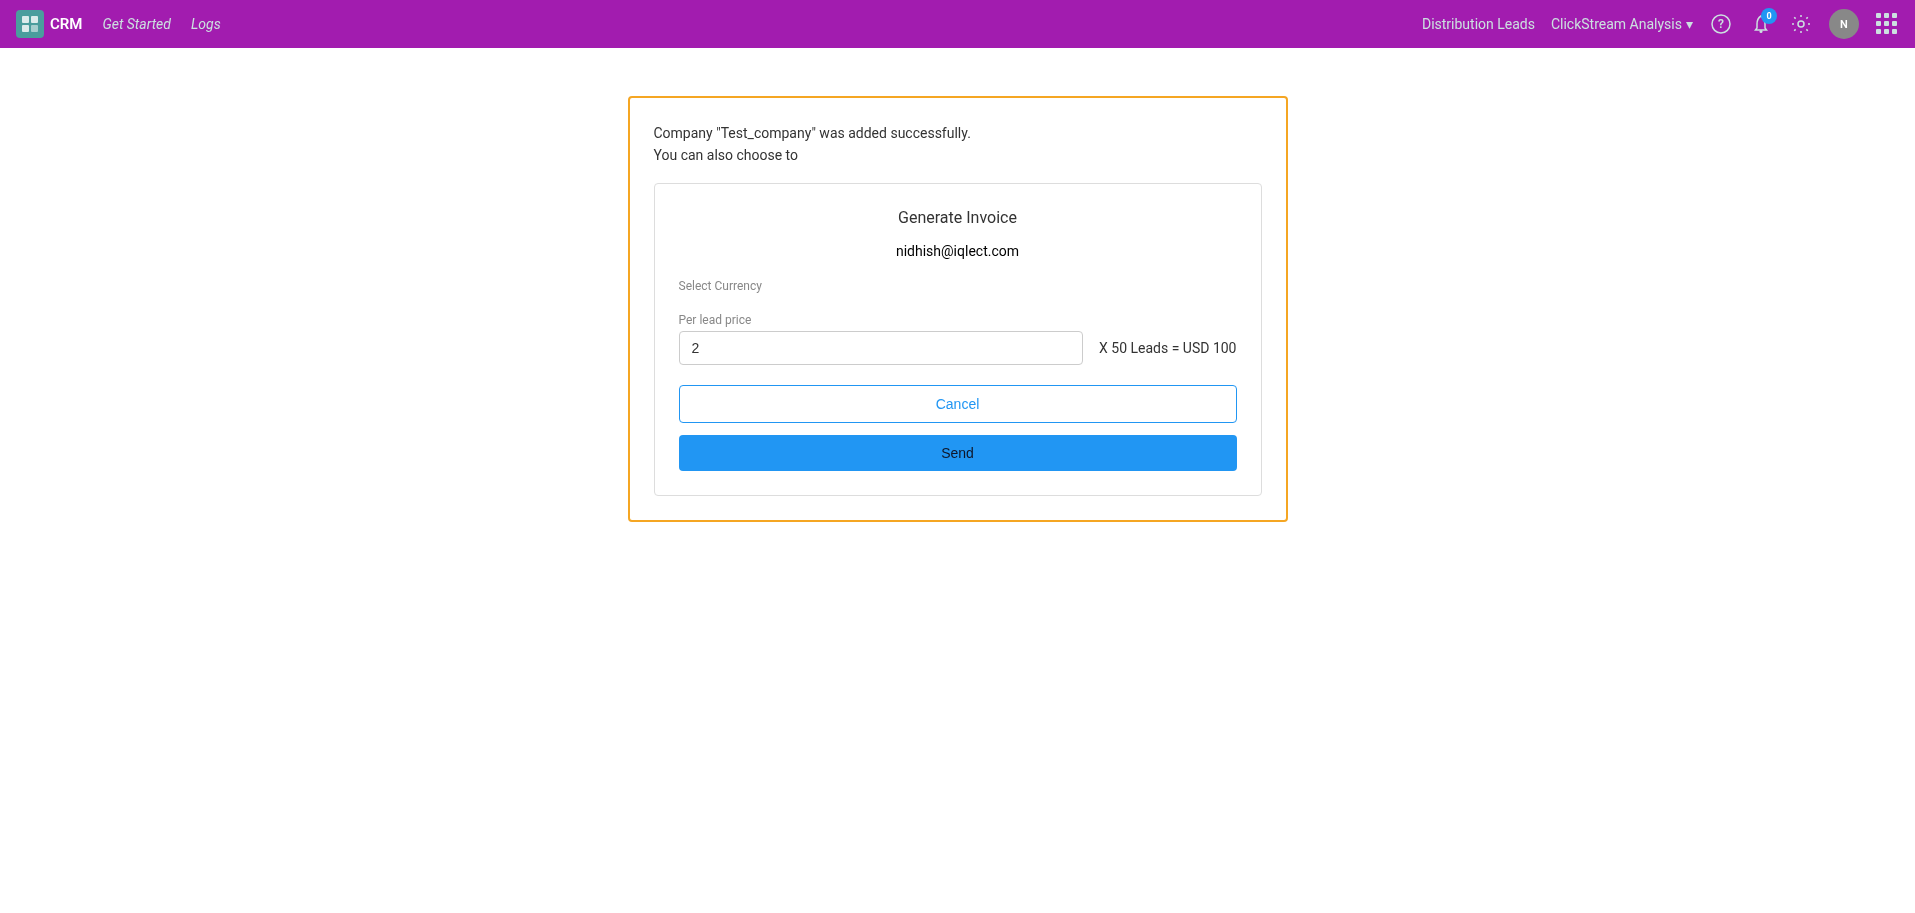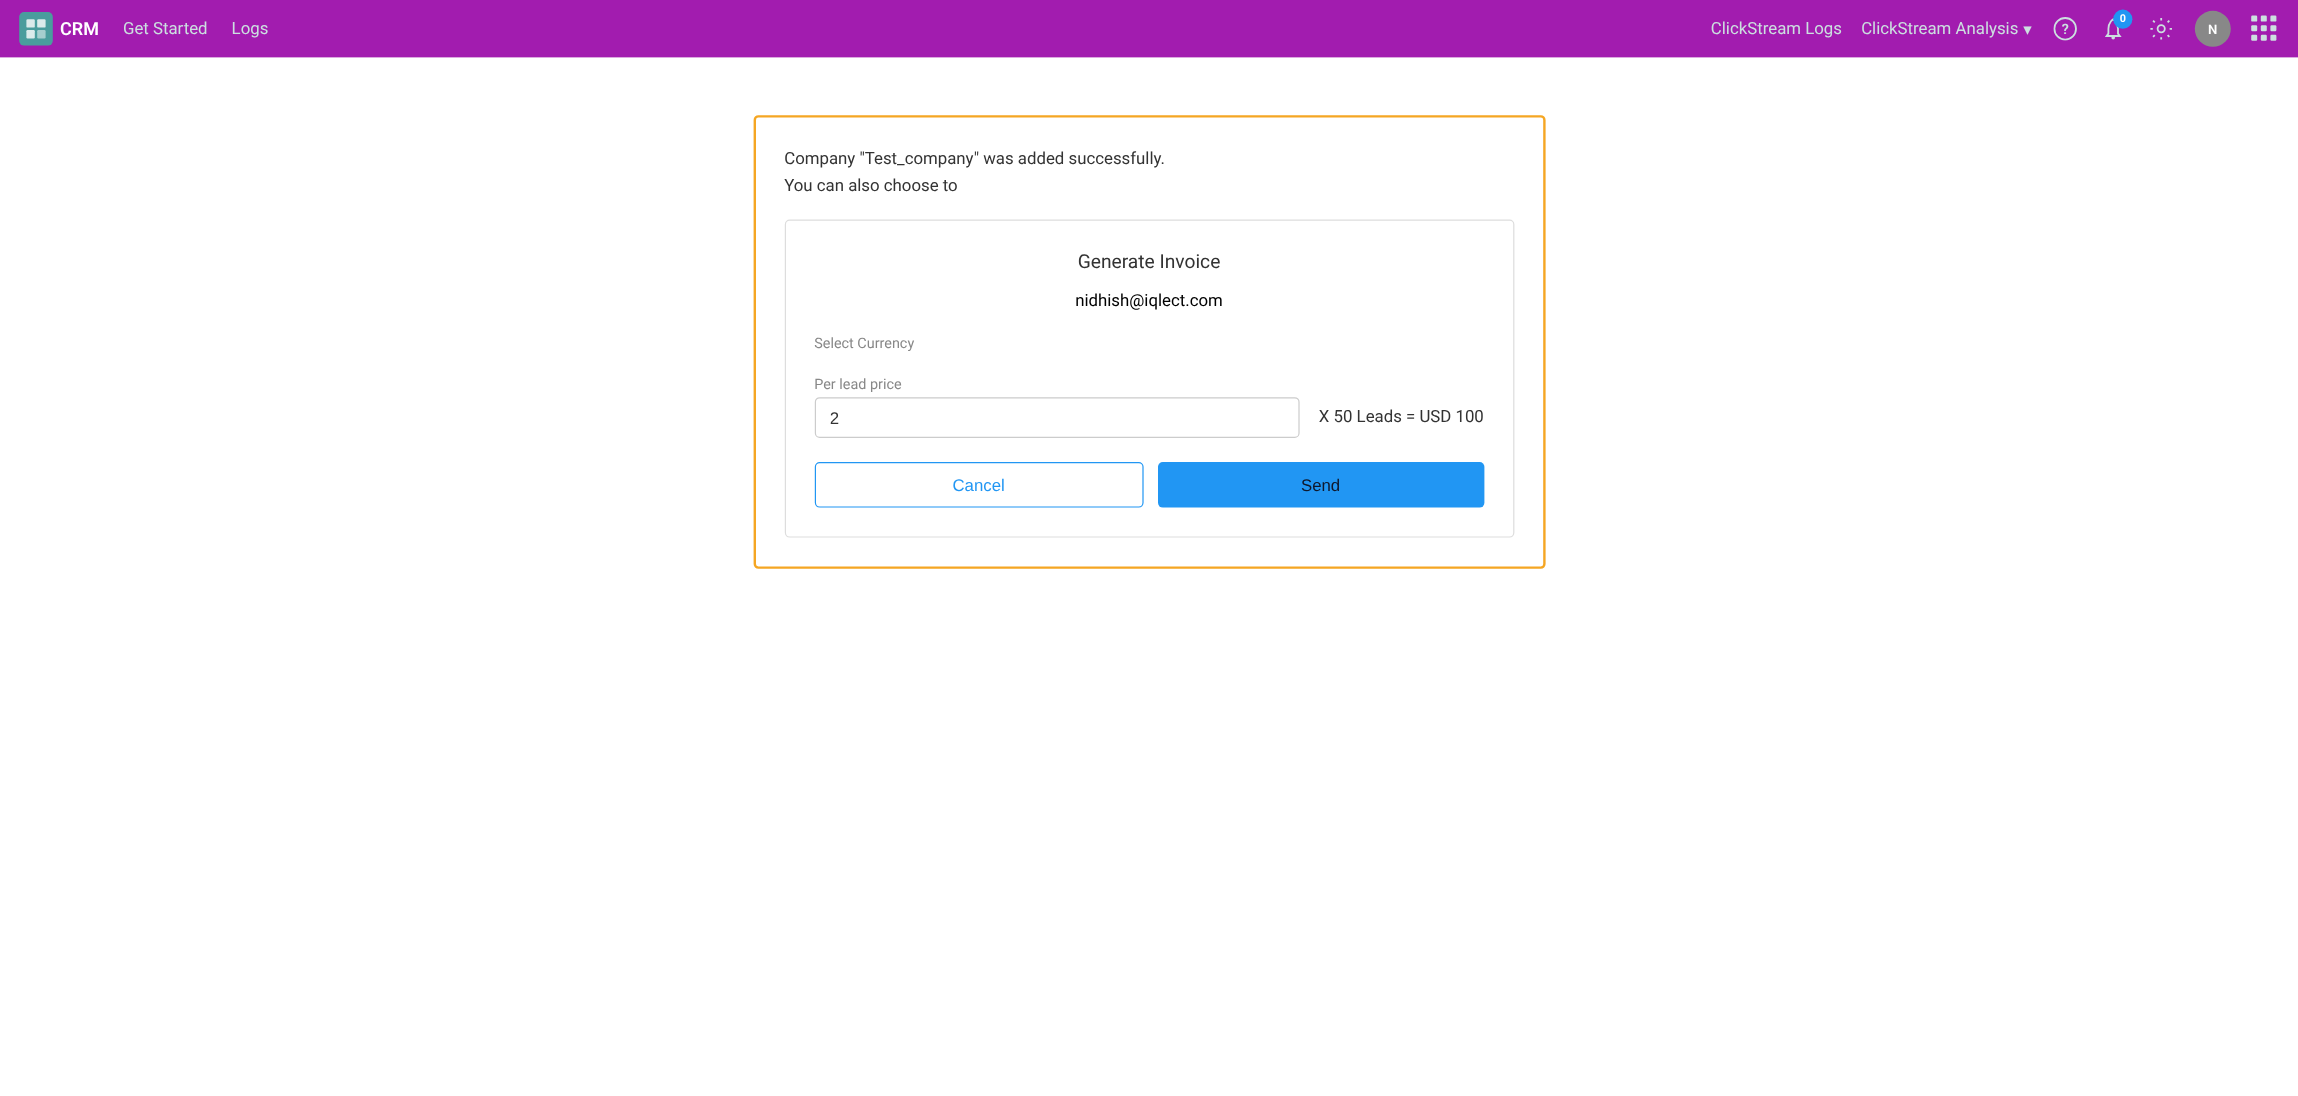--- a/index.html
+++ b/index.html
@@ -43,20 +43,21 @@
       justify-content: center;
       color: white;
       font-size: 14px;
     }
 
     .navbar-link {
       color: #cce0e0;
       font-size: 14px;
       cursor: pointer;
       text-decoration: none;
+      font-style: italic;
     }
 
     .navbar-spacer {
       flex: 1;
     }
 
     .navbar-right {
       display: flex;
       align-items: center;
       gap: 16px;
@@ -236,20 +237,21 @@
     .per-lead-calc {
       font-size: 14px;
       color: #333;
       white-space: nowrap;
     }
 
     .btn-row {
       display: flex;
       gap: 12px;
       margin-top: 8px;
+      flex-direction: column;
     }
 
     .btn-cancel {
       flex: 1;
       padding: 10px;
       border: 1px solid #2196f3;
       background: white;
       color: #2196f3;
       border-radius: 4px;
       font-size: 14px;
@@ -297,21 +299,21 @@
     </div>
     <span>CRM</span>
   </div>
 
   <a class="navbar-link">Get Started</a>
   <a class="navbar-link">Logs</a>
 
   <div class="navbar-spacer"></div>
 
   <div class="navbar-right">
-    <span class="navbar-right-link">ClickStream Logs</span>
+    <span class="navbar-right-link">Distribution Leads</span>
 
     <div class="clickstream-btn">
       <span>ClickStream Analysis</span>
       <span>▾</span>
     </div>
 
     <div class="navbar-icon">
       <svg width="20" height="20" viewBox="0 0 20 20" fill="none">
         <circle cx="10" cy="10" r="9" stroke="#cce0e0" stroke-width="1.5"></circle>
         <text x="10" y="14" text-anchor="middle" fill="#cce0e0" font-size="12" font-weight="600">?</text>

